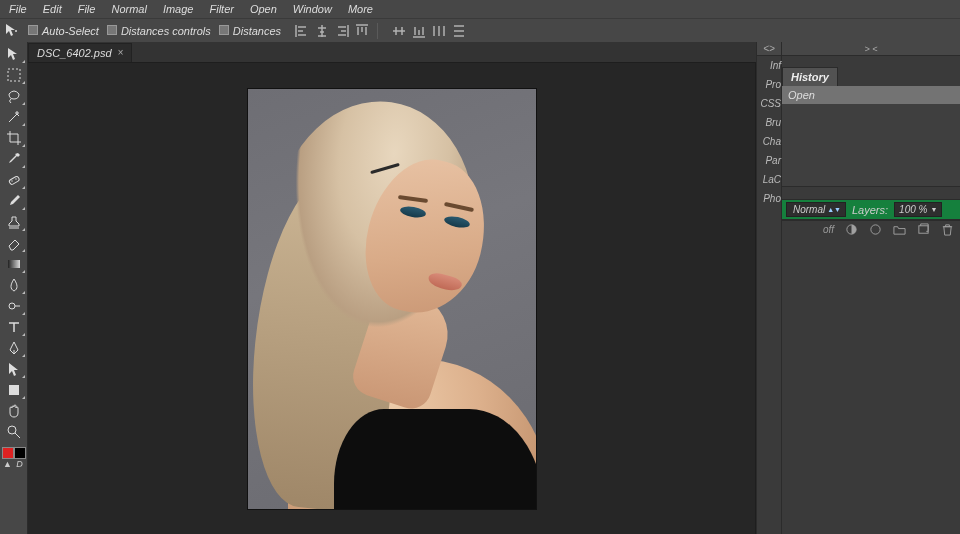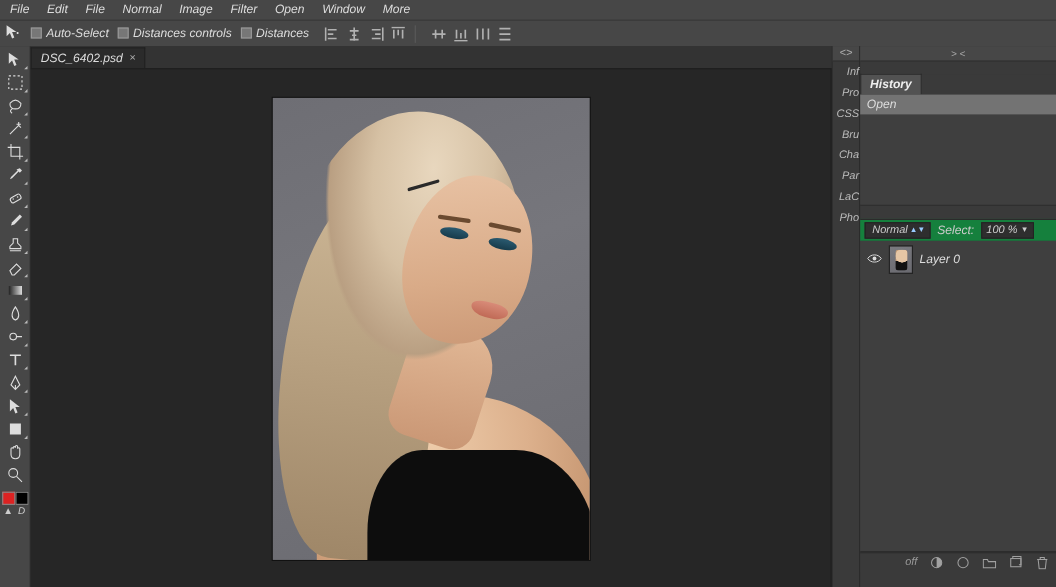--- a/index.html
+++ b/index.html
@@ -378,36 +378,24 @@
           <div class="history-item">Open</div>
         </div>
       </div>
 
       <div class="panel layers">
         <div class="layers-opts">
           <div class="blend">
             <span>Normal</span>
               <span class="dd">▲▼</span>
           </div>
-          <span>Select:</span>
+          <span>Layers:</span>
           <div class="opacity-box">
             <span>100 %</span>
             <span style="font-size:7px">▼</span>
-          </div>
-        </div>
-        <div class="body">
-          <div class="layer-row">
-            <span class="eye-ico">
-              <svg viewBox="0 0 16 10" width="14" height="10">
-                  <path d="M1 5c3-5 11-5 14 0-3 5-11 5-14 0z" fill="none" stroke="#ddd"></path>
-                  <circle cx="8" cy="5" r="2" fill="#ddd"></circle>
-                </svg>
-            </span>
-            <span class="thumb"></span>
-            <span class="layer-name">Layer 0</span>
           </div>
         </div>
       </div>
 
       <div class="statusbar">
         <span>off</span>
         <span class="sb-ico">
             <svg viewBox="0 0 14 14">
               <circle cx="7" cy="7" r="5" fill="none" stroke="#bbb"></circle>
               <path d="M7 2a5 5 0 010 10z" fill="#bbb"></path>

